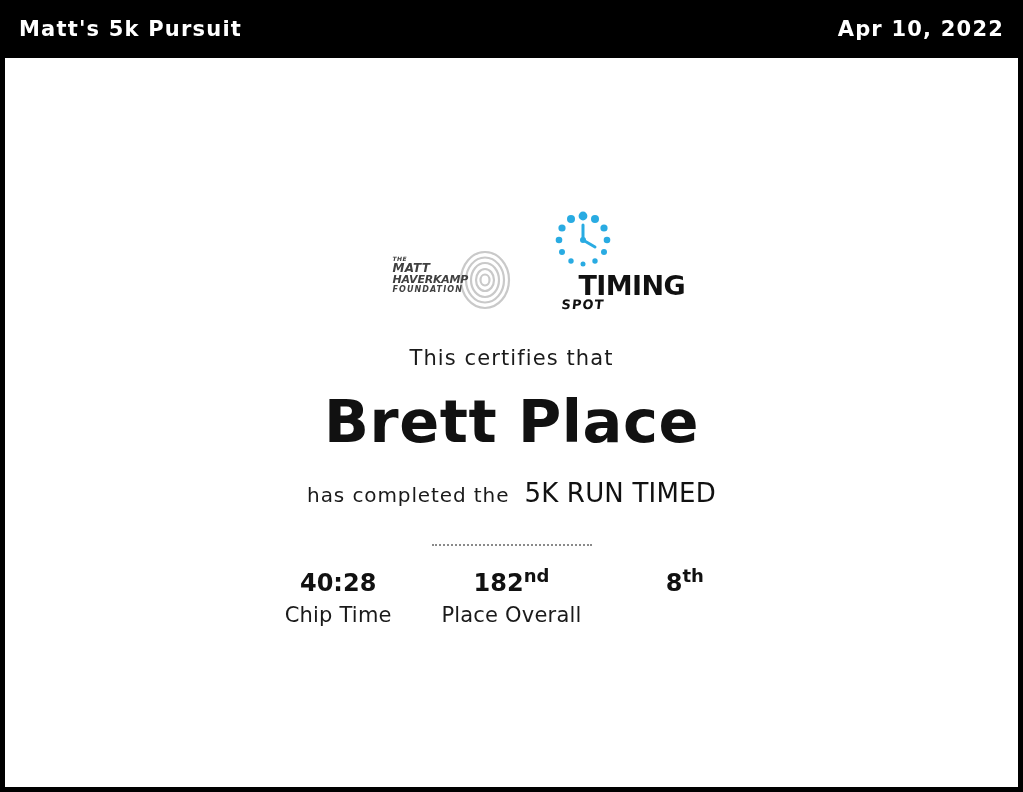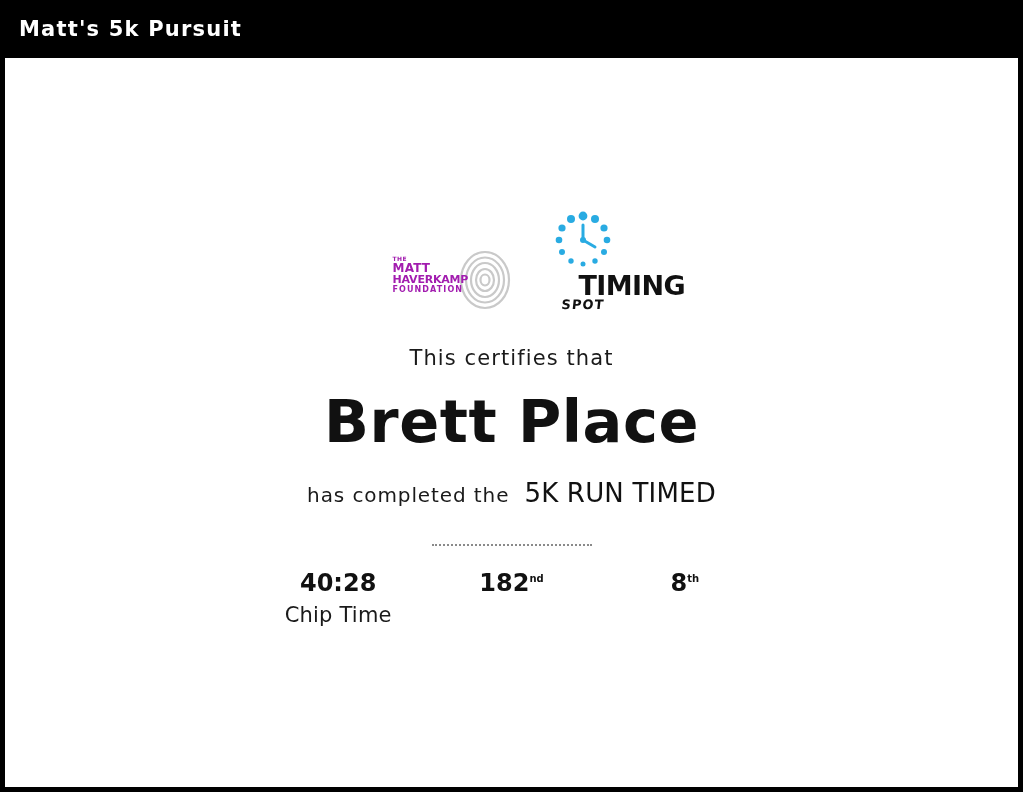--- a/index.html
+++ b/index.html
@@ -80,23 +80,24 @@
     right: 0;
     top: 0;
     width: 56px;
     height: 64px;
   }
   .mhf-text {
     position: absolute;
     left: 0;
     top: 6px;
     width: 92px;
-    color: #a21caf;
+    color: #404040;
     font-family: "DejaVu Sans", sans-serif;
     line-height: 1.02;
+    font-style: italic;
   }
   .mhf-the {
     font-size: 6px;
     font-weight: bold;
     letter-spacing: 0.4px;
   }
   .mhf-matt {
     font-size: 12px;
     font-weight: bold;
     letter-spacing: 0.2px;
@@ -193,39 +194,40 @@
     flex: 1;
     text-align: center;
   }
   .stat-value {
     font-size: 24px;
     font-weight: bold;
     color: #111111;
     line-height: 1.15;
   }
   .stat-value sup {
-    font-size: 10px;
+    font-size: 18px;
     font-weight: bold;
     vertical-align: super;
     line-height: 0;
   }
   .stat-label {
     margin-top: 5px;
     font-size: 21px;
     color: #1a1a1a;
     letter-spacing: 0.2px;
   }
 </style>
 </head>
 <body>
 
 <div class="page">
 
   <div class="header">
     <div class="header-title">Matt's 5k Pursuit</div>
+    <div class="header-date">Apr 10, 2022</div>
   </div>
 
   <div class="certificate">
 
     <div class="logos">
 
       <div class="mhf-logo">
         <svg class="mhf-print" viewBox="0 0 56 64">
           <g fill="none" stroke="#c9c9c9" stroke-width="2.2">
             <ellipse cx="28" cy="30" rx="24" ry="28"></ellipse>
@@ -288,20 +290,21 @@
         <div class="stat-value">
           <span>40:28</span><sup></sup>
         </div>
         <div class="stat-label">Chip Time</div>
       </div>
 
       <div class="stat">
         <div class="stat-value">
           <span>182</span><sup>nd</sup>
         </div>
+        <div class="stat-label">Place Overall</div>
       </div>
 
       <div class="stat">
         <div class="stat-value">
           <span>8</span><sup>th</sup>
         </div>
       </div>
 
     </div>
 

